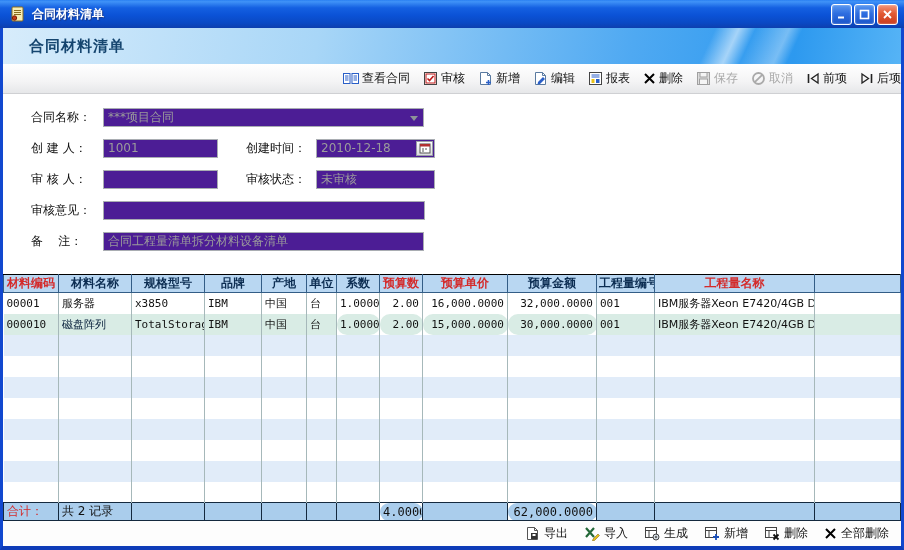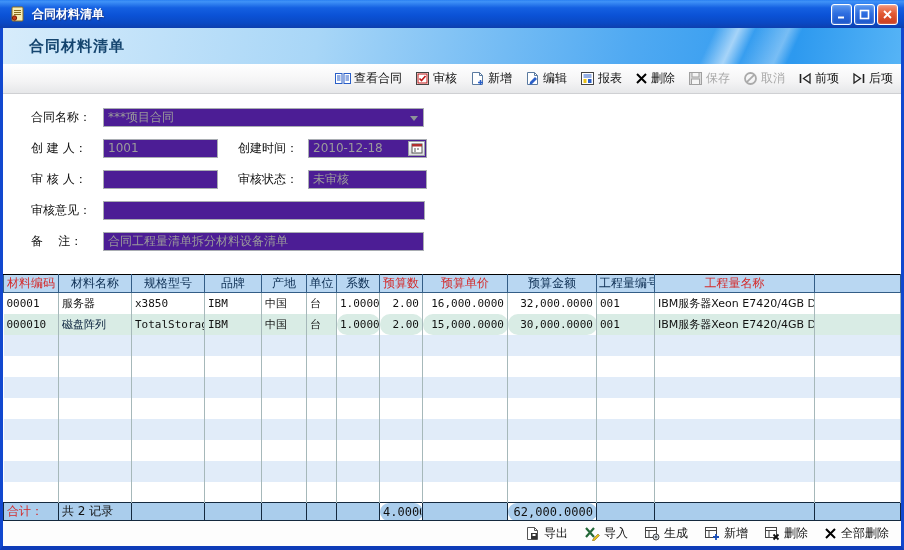--- a/index.html
+++ b/index.html
@@ -35,51 +35,51 @@
     display:flex; align-items:center; padding-left:26px;
   }
   .band::after { content:""; position:absolute; right:0; top:0; width:320px; height:100%;
     background:linear-gradient(115deg,transparent 40%,rgba(255,255,255,.55) 47%,transparent 52%,rgba(255,255,255,.35) 62%,transparent 66%);
   }
   .heading { font-size:15px; font-weight:bold; color:#15456f; letter-spacing:1px; }
 
   
   .toolbar {
     height:30px; display:flex; align-items:center; justify-content:flex-end; gap:13px;
-    padding-right:8px; background:linear-gradient(180deg,#ffffff 0%,#f4f4f5 60%,#e6e7e9 100%);
+    background:linear-gradient(180deg,#ffffff 0%,#f4f4f5 60%,#e6e7e9 100%);
     border-bottom:1px solid #cfd0d3;
   }
   .tool-btn { display:flex; align-items:center; gap:3px; font-size:12px; color:#111; cursor:default; white-space:nowrap; }
   .tool-btn.disabled { color:#a9a9a9; }
   .tool-btn svg { display:block; }
 
   
   .form-area { height:180px; padding:13px 8px 0 28px; background:#fff; }
   .form-row { display:flex; align-items:center; height:20px; margin-bottom:11px; }
   .f-label { display:inline-block; width:72px; font-size:12px; color:#111; white-space:pre; }
-  .f-label.second { width:70px; margin-left:20px; }
+  .f-label.second { width:70px; margin-left:28px; }
   .field {
     height:19px; border:1px solid #a9adb2; background:#4c1d95; font-size:12px;
     color:#9b9b9b; display:flex; align-items:center; padding:0 4px; position:relative;
   }
   .field.editable { color:#111; }
   .w-combo { width:321px; }
   .w-small { width:115px; }
   .w-date  { width:119px; padding-right:20px; }
   .w-wide  { width:322px; }
   .combo-arrow { position:absolute; right:5px; top:7px; width:0; height:0;
     border-left:4px solid transparent; border-right:4px solid transparent; border-top:5px solid #8d9399; }
   .date-btn { position:absolute; right:1px; top:1px; width:17px; height:15px;
     background:linear-gradient(180deg,#fdfdfd,#dcdcdf); border:1px solid #9aa0a6;
     display:flex; align-items:center; justify-content:center; }
 
   
   table.grid { width:898px; table-layout:fixed; border-collapse:collapse; font-size:11px; }
   .grid th {
-    height:18px; background:#b9d7f2; font-weight:normal; font-size:12px; color:#0c2d52;
+    height:18px; background:#b9d7f2; font-weight:bold; font-size:12px; color:#0c2d52;
     border:1px solid #335d86; border-top:1px solid #000; padding:0 2px; overflow:hidden; white-space:nowrap;
   }
   .grid th.red { color:#d42a2a; }
   .grid td {
     height:21px; border-right:1px solid #a6b8ba; padding:0 3px;
     overflow:hidden; white-space:nowrap; color:#111;
   }
   .grid tr.data-row-alt td { background:#d9ece5; }
   .grid td.num { text-align:right; font-family:"DejaVu Sans Mono","Liberation Mono",monospace; font-size:11px;border-radius:10px; }
   .grid td.mono { font-family:"DejaVu Sans Mono","Liberation Mono",monospace; font-size:11px; }

